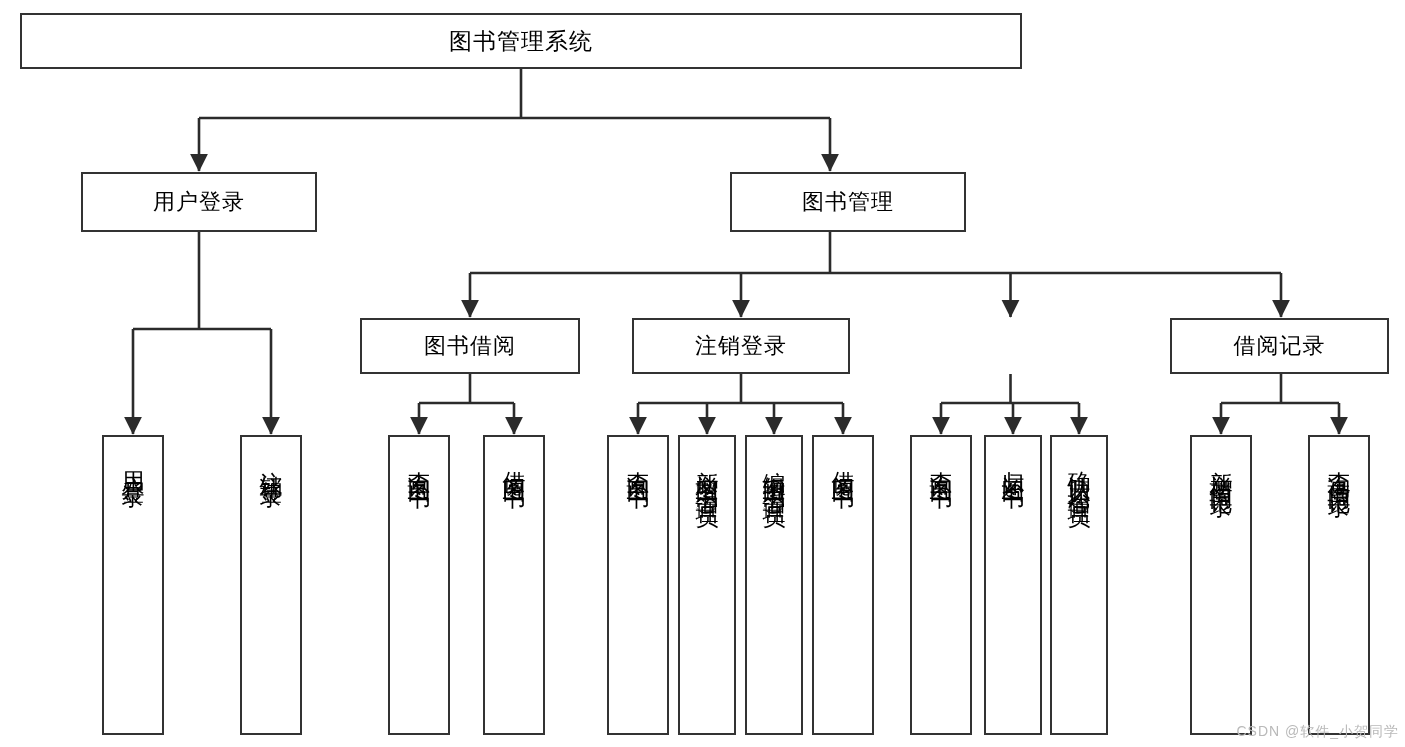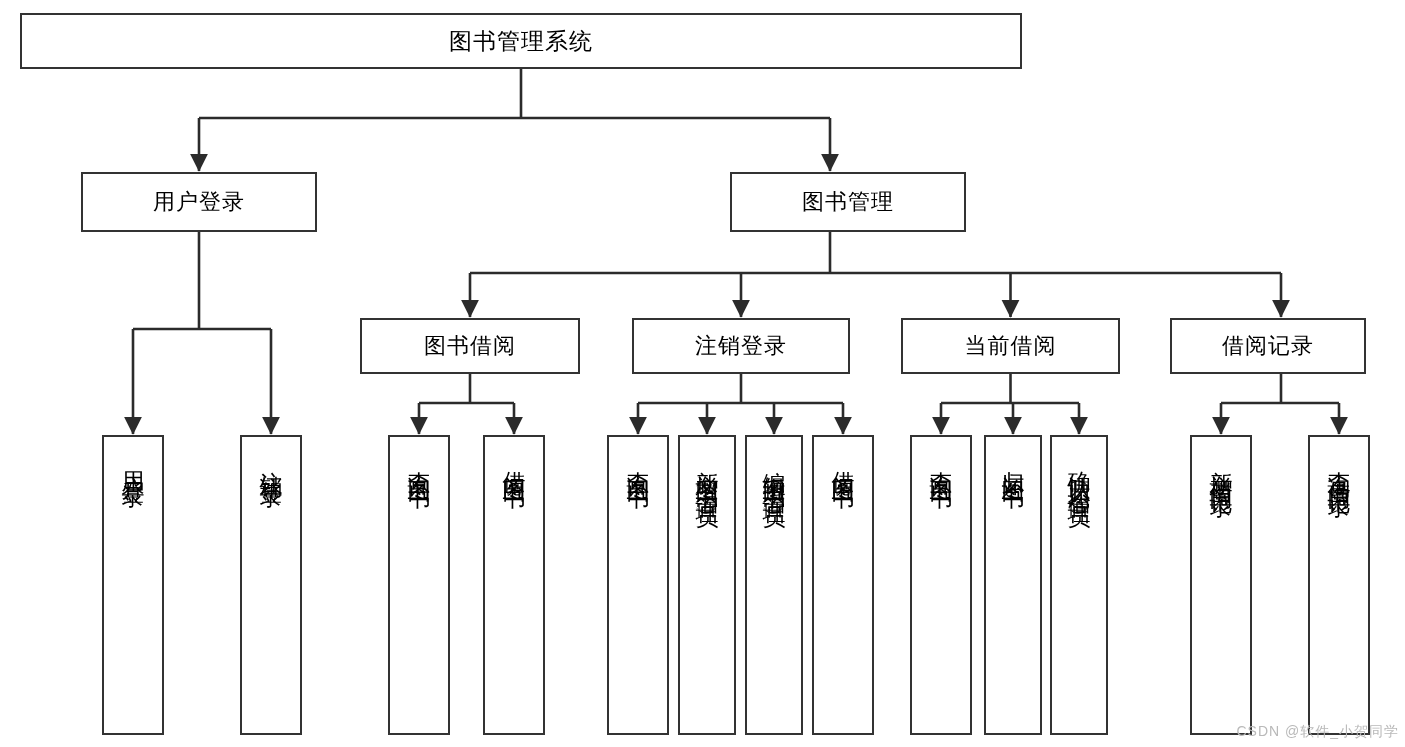--- a/index.html
+++ b/index.html
@@ -116,24 +116,21 @@
   <div class="node horiz" style="left: 730px; top: 172px; width: 236px; height: 60px;">
     <span class="lbl">图书管理</span>
   </div>
 
   <div class="node horiz" style="left: 360px; top: 318px; width: 220px; height: 56px;">
     <span class="lbl">图书借阅</span>
   </div>
   <div class="node horiz" style="left: 632px; top: 318px; width: 218px; height: 56px;">
     <span class="lbl">注销登录</span>
   </div>
-  <div class="node horiz" style="left: 901px; top: 318px; width: 219px; height: 56px;">
-    <span class="lbl">当前借阅</span>
-  </div>
-  <div class="node horiz" style="left: 1170px; top: 318px; width: 196px; height: 56px;">
+  <div class="node horiz" style="left: 1170px; top: 318px; width: 219px; height: 56px;">
     <span class="lbl">借阅记录</span>
   </div>
 
   <div class="node vert" style="left: 102px; top: 435px; width: 62px; height: 300px;">
     <span class="lbl">用户登录</span>
   </div>
   <div class="node vert" style="left: 240px; top: 435px; width: 62px; height: 300px;">
     <span class="lbl">注销登录</span>
   </div>
 

